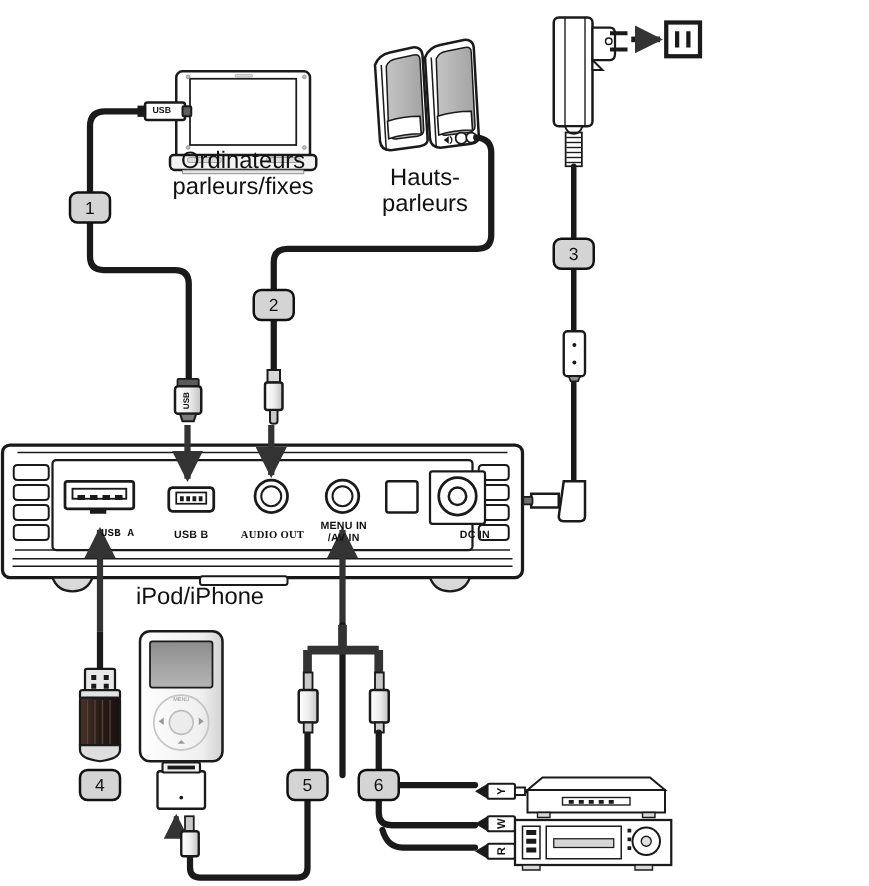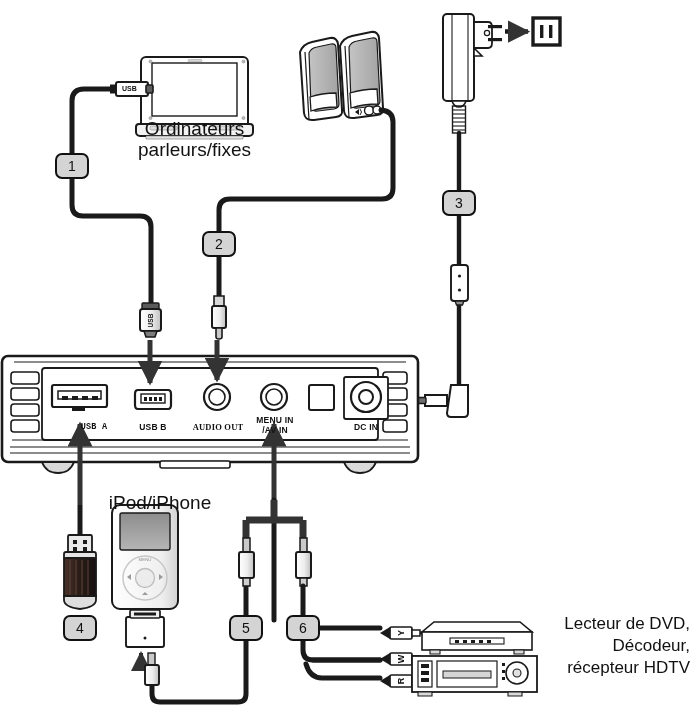--- a/index.html
+++ b/index.html
@@ -362,37 +362,36 @@
       <path d="M418,692 h14 v4 h-14 z" fill="#d9d9d9" stroke="#1a1a1a" stroke-width="1.1"></path>
       <path d="M508,692 h14 v4 h-14 z" fill="#d9d9d9" stroke="#1a1a1a" stroke-width="1.1"></path>
     </g>
   </svg>
 
   <div class="lbl lbl-big" style="left:112px;top:118px;width:165px;">
     <div>Ordinateurs</div>
     <div>parleurs/fixes</div>
   </div>
 
-
-  <div class="lbl lbl-big" style="left:85px;top:492px;width:150px;">iPod/iPhone</div>
-
-  <div class="lbl lbl-right" style="left:395px;top:613px;width:295px;">
-    <div>Lecteur de DVD,</div>
-    <div>Décodeur,</div>
-    <div>récepteur HDTV</div>
+  <div class="lbl lbl-big" style="left:285px;top:132px;width:110px;">
+    <div>Hauts-</div>
+    <div>parleurs</div>
   </div>
+
+  <div class="lbl lbl-big" style="left:85px;top:467px;width:150px;">iPod/iPhone</div>
+
 
   <div class="lbl lbl-port" style="left:66px;top:423px;width:56px;font-family:Liberation Mono, monospace;">USB A</div>
   <div class="lbl lbl-port" style="left:125px;top:423px;width:56px;">USB B</div>
   <div class="lbl lbl-port" style="left:187px;top:423px;width:62px;font-family:Liberation Serif, serif;">AUDIO OUT</div>
   <div class="lbl lbl-port" style="left:246px;top:416px;width:58px;">
     <div>MENU IN</div>
     <div>/AV IN</div>
   </div>
-  <div class="lbl lbl-port" style="left:340px;top:423px;width:52px;">DC IN</div>
+  <div class="lbl lbl-port" style="left:340px;top:423px;width:52px;text-align:right;">DC IN</div>
 
   <div class="usbtag" style="left:122px;top:85px;">USB</div>
 
   <div class="vtag" style="left:138px;top:317px;width:24px;text-align:center;">USB</div>
 
   <div class="vtag" style="left:391px;top:628px;width:20px;text-align:center;font-size:9px;">Y</div>
   <div class="vtag" style="left:391px;top:654px;width:20px;text-align:center;font-size:9px;">W</div>
   <div class="vtag" style="left:391px;top:676px;width:20px;text-align:center;font-size:9px;">R</div>
 
   <div class="badge" style="left:55px;top:153px;">1</div>

